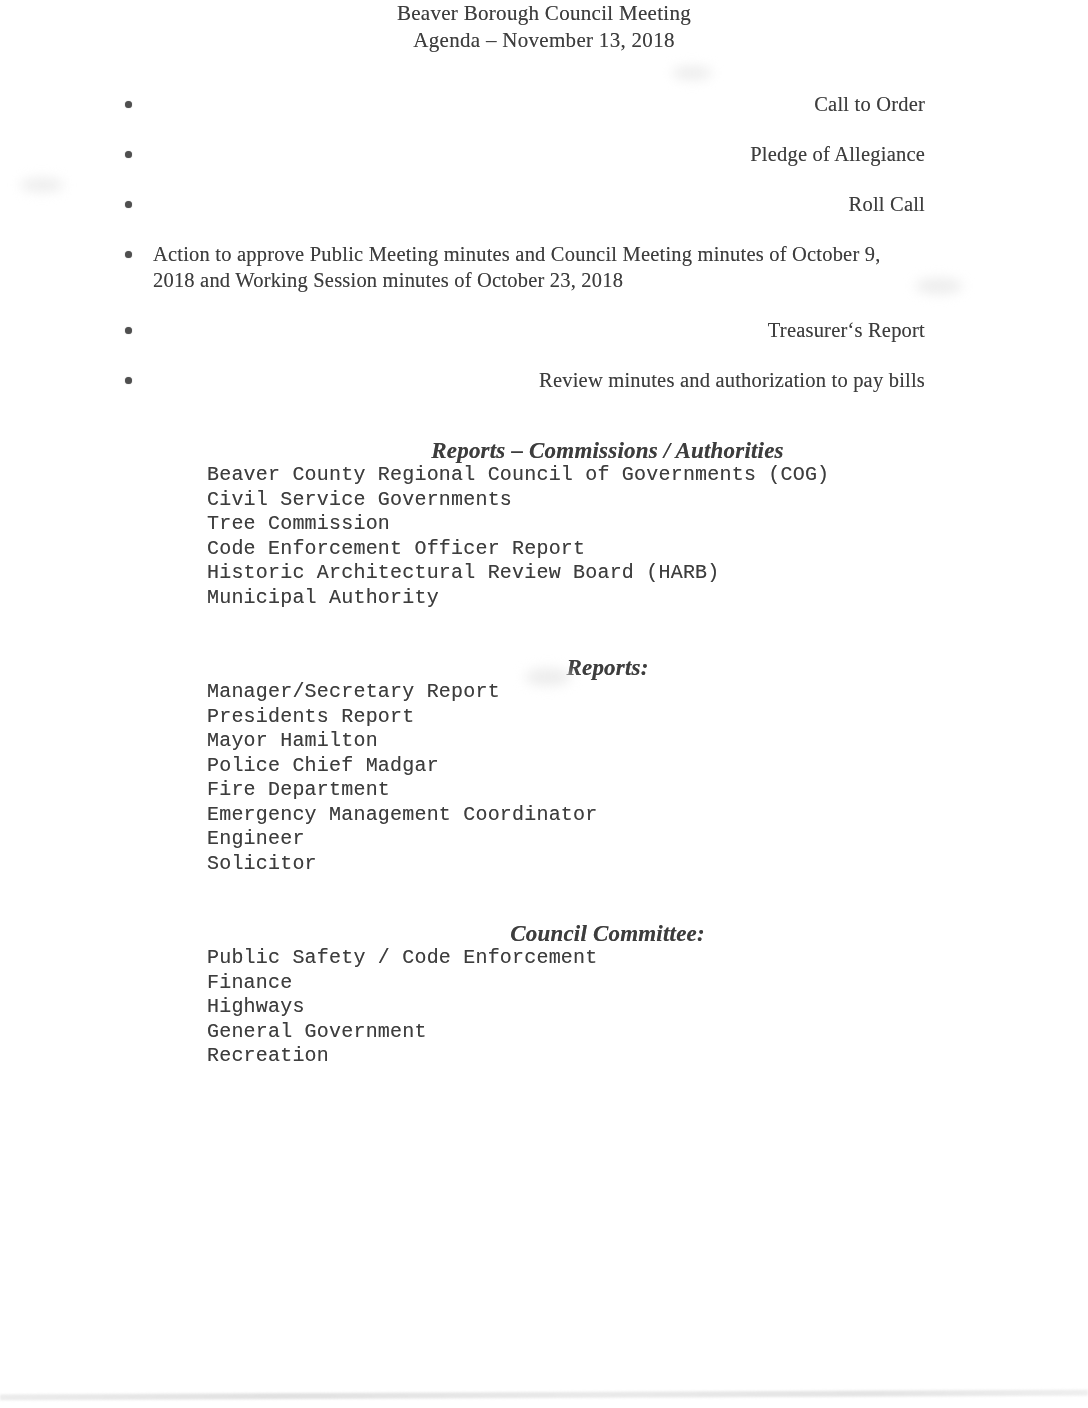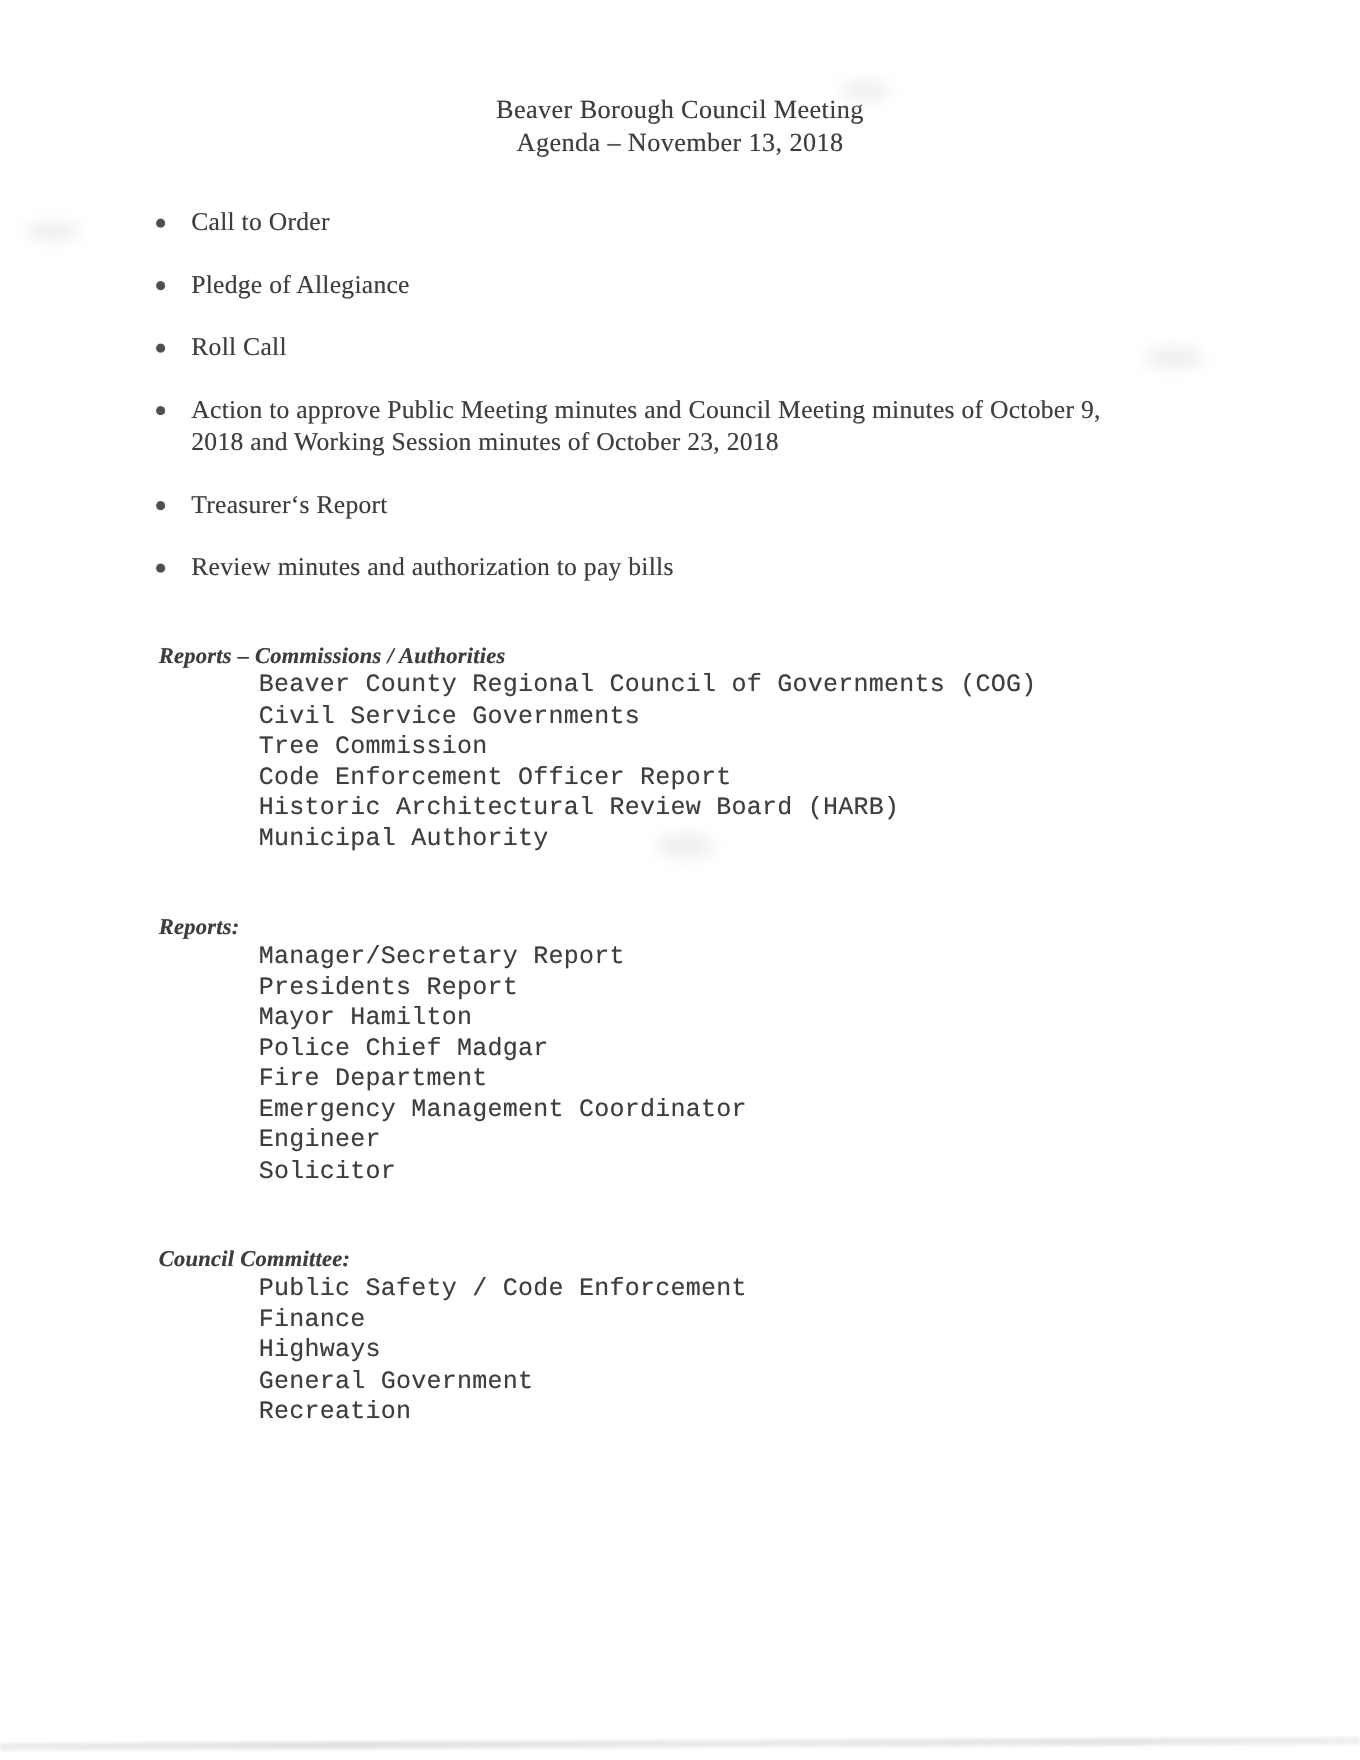--- a/index.html
+++ b/index.html
@@ -12,40 +12,40 @@
     background: #ffffff;
     font-family: "Liberation Serif", serif;
     color: #3d3d3d;
     position: relative;
     overflow: hidden;
   }
   .page {
     position: relative;
     width: 100%;
     height: 100%;
-    padding-top: 74px;
     box-sizing: border-box;
   }
   
   .title-block {
     text-align: center;
     font-size: 21px;
     line-height: 27px;
     letter-spacing: 0.3px;
     text-shadow: 0 0 0.6px rgba(70,70,70,0.55);
   }
   
   .bullet-list {
     margin: 37px 0 0 125px;
   }
   .bullet-row {
     display: flex;
     align-items: flex-start;
     margin-bottom: 24px;
     max-width: 800px;
+    justify-content: space-between;
   }
   .bullet-dot {
     flex: none;
     width: 7px;
     height: 7px;
     border-radius: 50%;
     background: #4f4f4f;
     margin-top: 10px;
     margin-right: 21px;
     box-shadow: 0 0 1px rgba(70,70,70,0.6);
@@ -59,24 +59,25 @@
   
   .sections {
     margin-left: 127px;
   }
   .section {
     margin-top: 45px;
   }
   .section-heading {
     font-weight: bold;
     font-style: italic;
-    font-size: 18px;
+    font-size: 23px;
     line-height: 25px;
     letter-spacing: 0.2px;
     text-shadow: 0 0 0.6px rgba(60,60,60,0.6);
+    text-align: center;
   }
   .section-items {
     margin-left: 80px;
     font-family: Liberation Mono, monospace;
   }
   .section-item {
     font-size: 20px;
     line-height: 24.5px;
     letter-spacing: 0.2px;
     text-shadow: 0 0 0.6px rgba(70,70,70,0.5);

